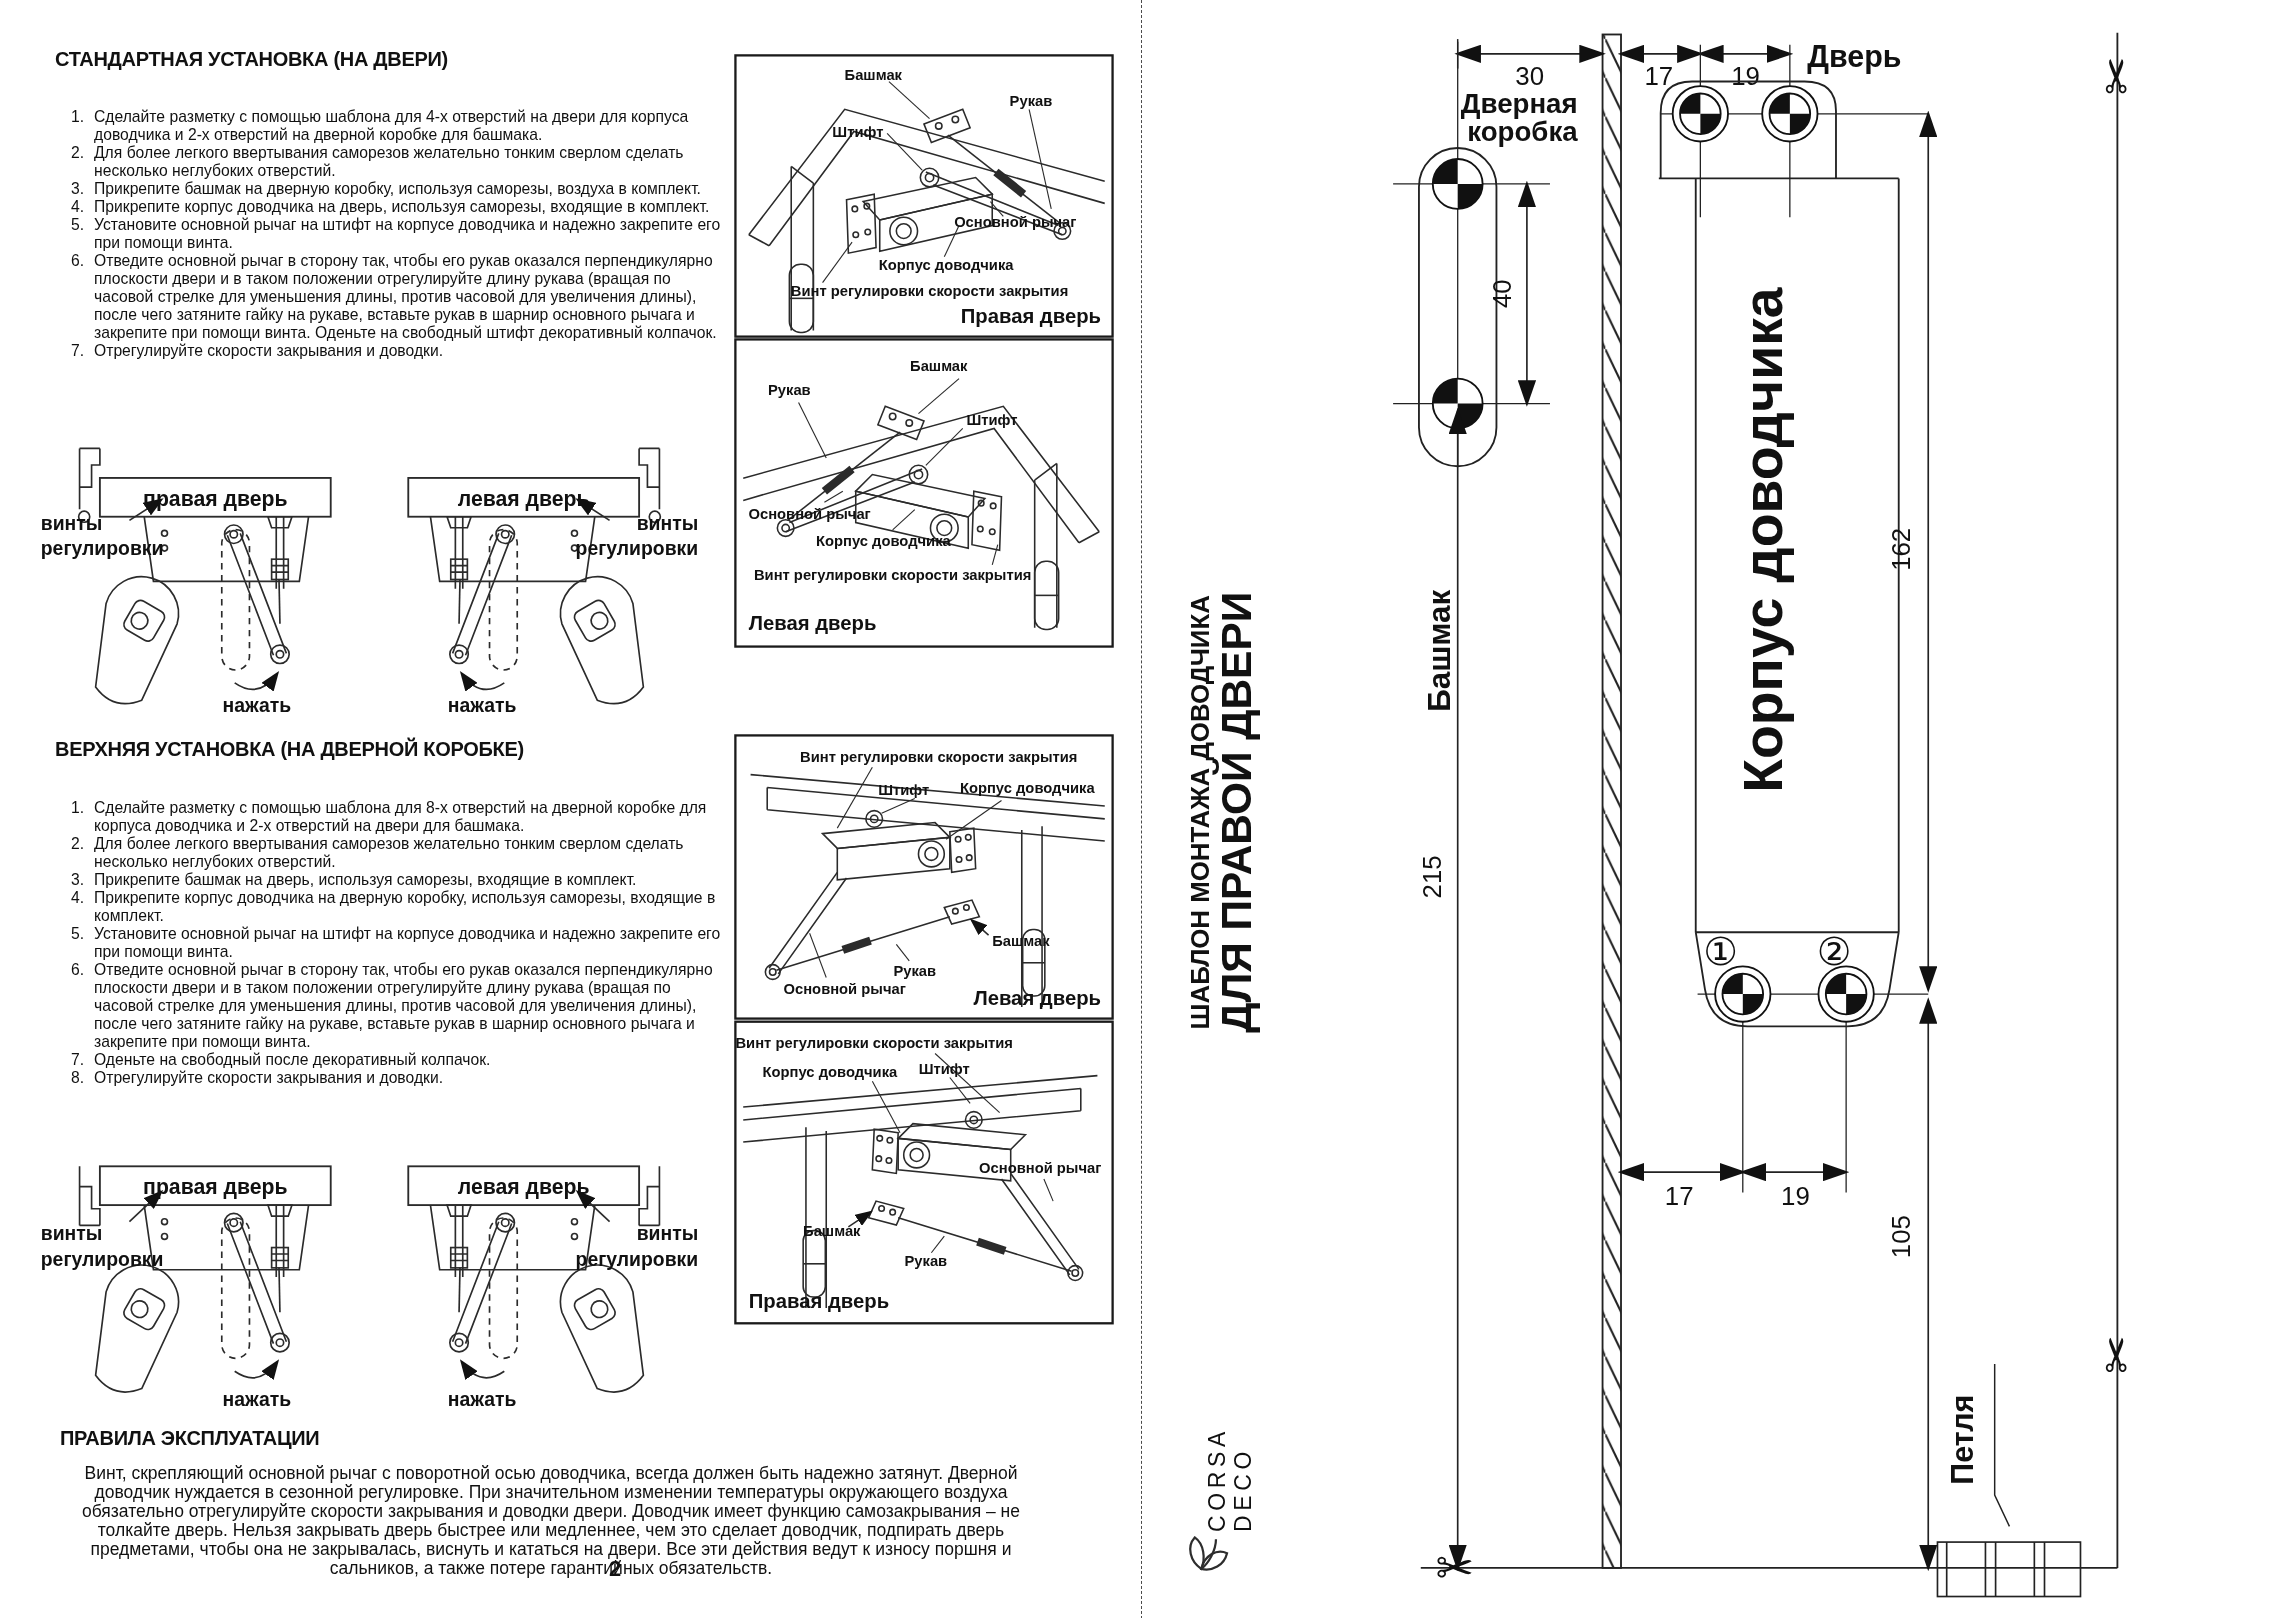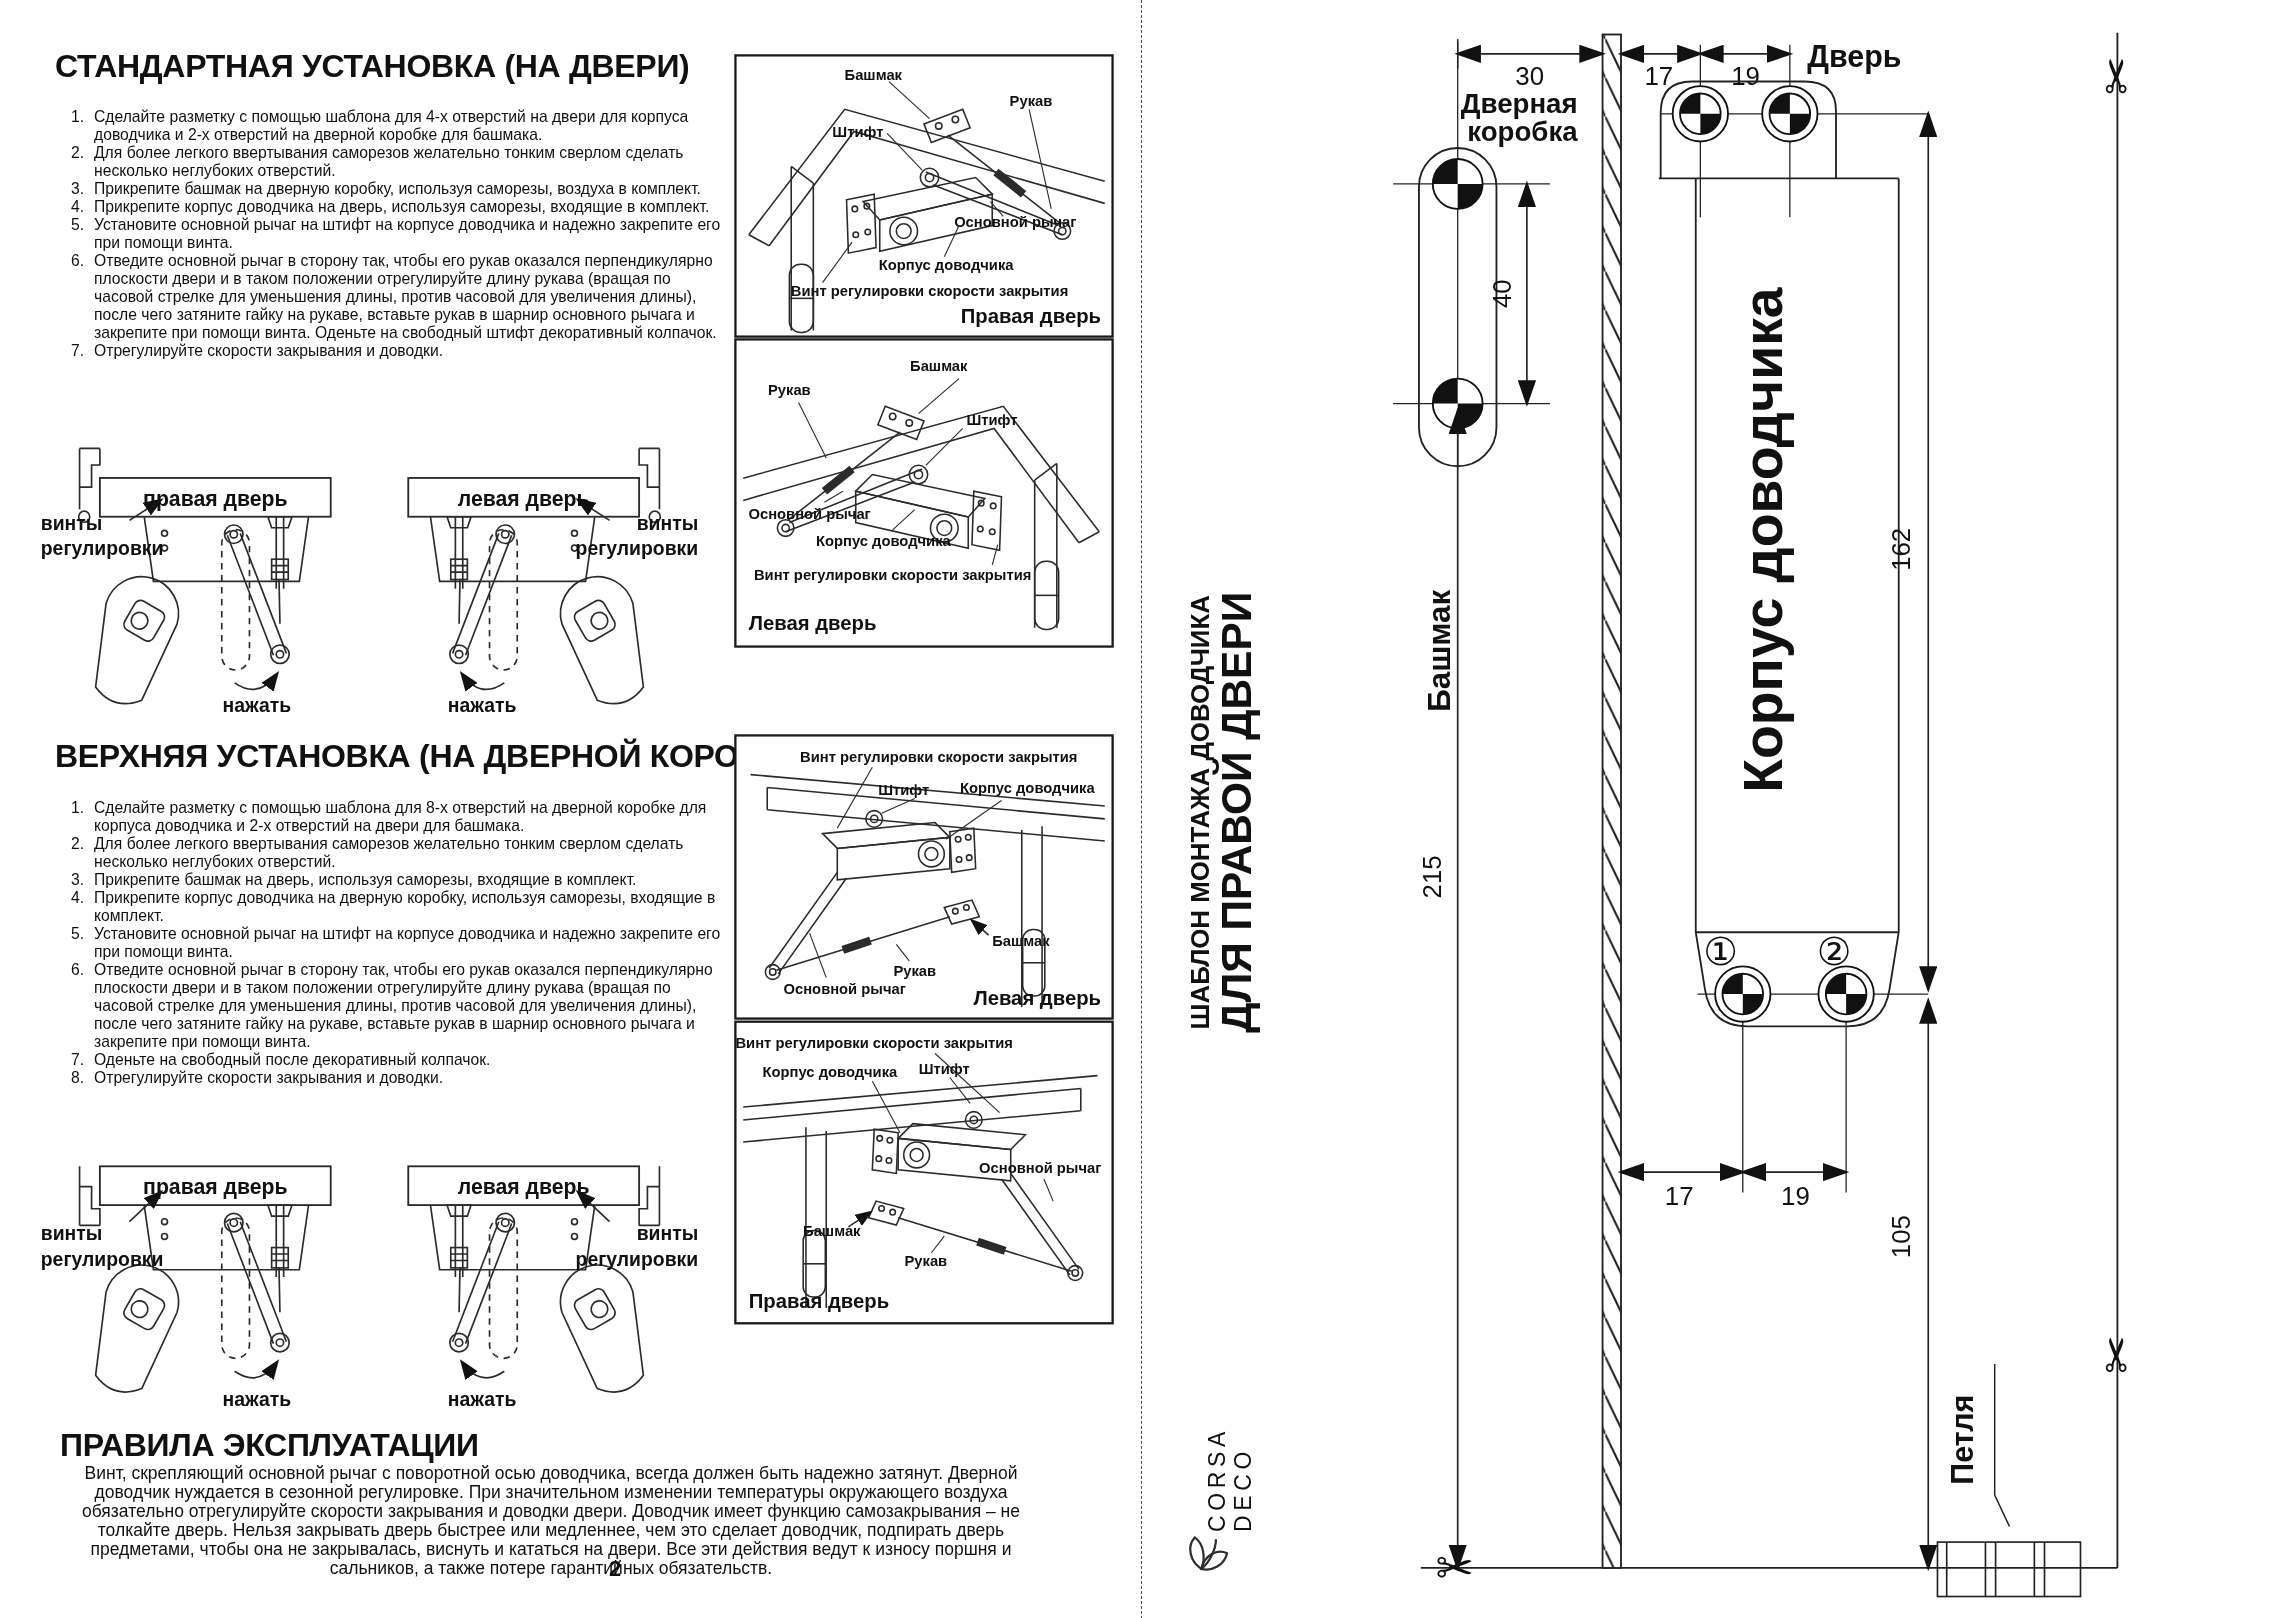--- a/index.html
+++ b/index.html
@@ -1,19 +1,19 @@
 <!DOCTYPE html>
 <html style="font-size:14.8px"><head>
 <meta charset="utf-8">
 <style>
   html,body{margin:0;padding:0;background:#e8e8e8}
   #page{position:relative;width:2290px;height:1619px;background:#fff;overflow:hidden;
         font-family:"Liberation Sans",sans-serif;color:#111}
   .abs{position:absolute}
-  .sec-title{font-size:32px;font-weight:bold;letter-spacing:-0.3px;white-space:nowrap}
+  .sec-title{font-size:20px;font-weight:bold;letter-spacing:-0.3px;white-space:nowrap}
   .list{width:652px;font-size:15.7px;line-height:18px}
   .li{display:flex;counter-increment:li}
   .li .n{flex:0 0 23px}
   .li .n::before{content:counter(li) "."}
   .li .t{flex:1}
   ol.list{counter-reset:li;list-style:none;margin:16px;padding:0}
   .rules-body{width:992px;font-size:17.5px;line-height:19px;text-align:center}
   .pagenum{font-size:22px;font-weight:bold}
   svg{font-family:"Liberation Sans",sans-serif}
   svg text{fill:#111}

